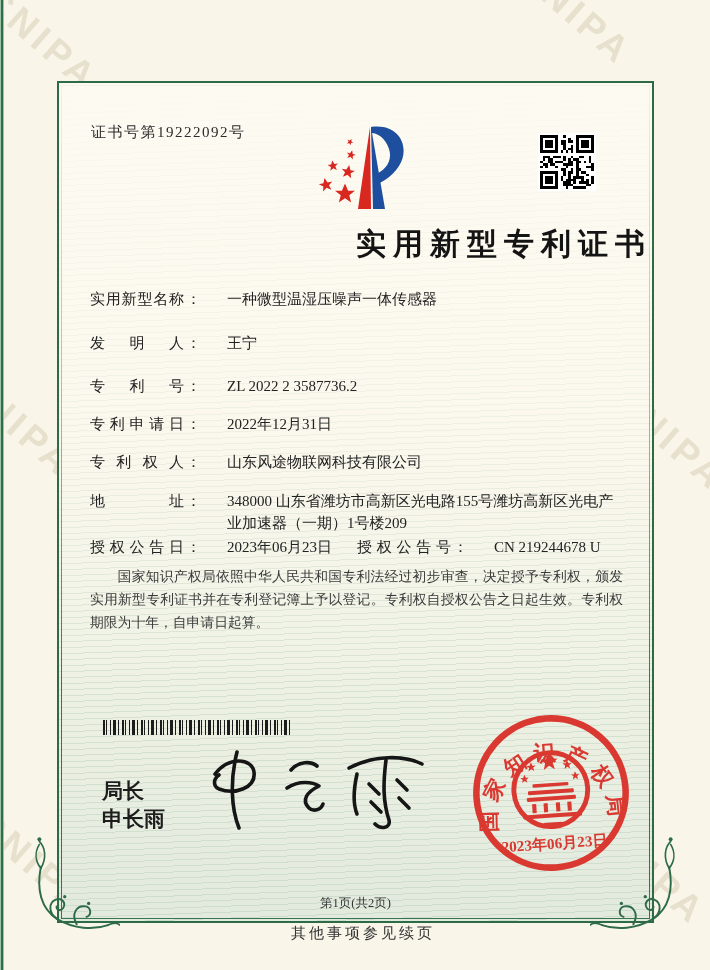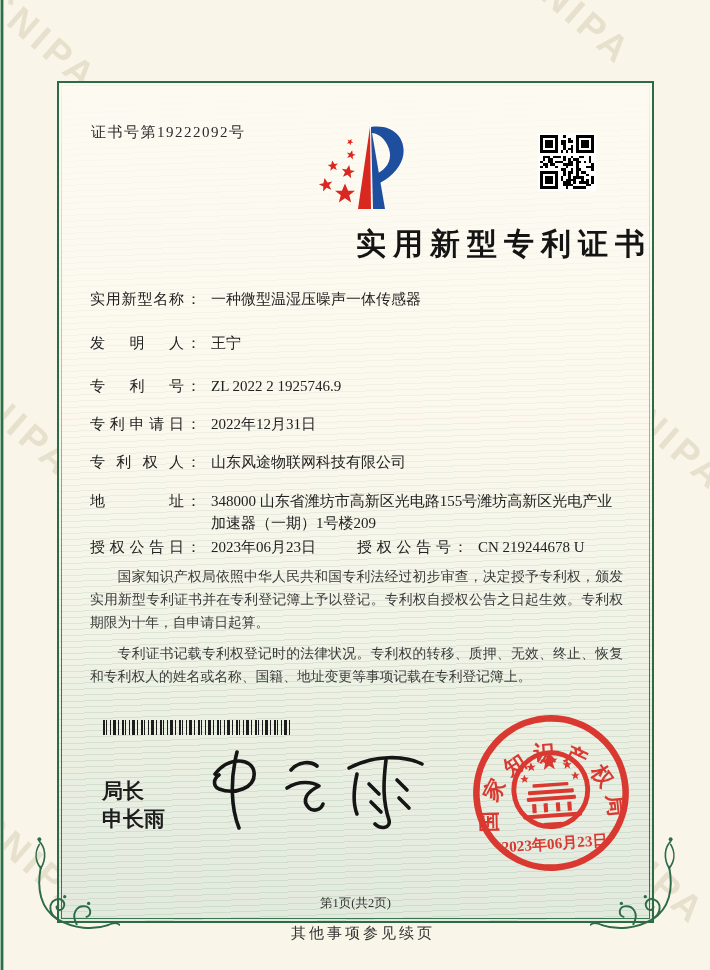--- a/index.html
+++ b/index.html
@@ -35,21 +35,21 @@
   .qr{position:absolute;left:479px;top:50px;width:58px;height:58px;background:#fff;padding:2px;box-sizing:border-box;}
   .qr svg{width:100%;height:100%;display:block;}
 
   .title{position:absolute;left:0;top:141px;width:100%;text-align:right;
     font-size:30px;font-weight:bold;letter-spacing:7px;color:#141414;}
 
   .row{position:absolute;left:31px;right:26px;display:flex;font-size:15px;line-height:22px;color:#222;}
   .r1{top:205px;} .r2{top:249px;} .r3{top:292px;} .r4{top:330px;} .r5{top:368px;} .r6{top:407px;} .r7{top:453px;}
   .jlabel{display:inline-flex;justify-content:space-between;width:94px;flex:none;}
   .colon{flex:none;margin-left:2px;}
-  .f-value{margin-left:10px;}
+  .f-value{margin-left:26px;}
   .r6 .f-value{max-width:430px;}
   .pair2{position:absolute;left:267px;top:0;display:flex;}
 
   .paras{position:absolute;left:31px;right:29px;top:482px;font-size:13.8px;line-height:23px;
     text-align:justify;color:#3a3a3a;}
   .paras p{margin:0 0 8px 0;text-indent:2em;}
 
   .barcode{position:absolute;left:44px;top:637px;width:190px;height:15px;
     background:repeating-linear-gradient(90deg,#1c1c1c 0 2px,rgba(0,0,0,0) 2px 3px,#1c1c1c 3px 4px,rgba(0,0,0,0) 4px 7px,#1c1c1c 7px 8px,rgba(0,0,0,0) 8px 10px,#1c1c1c 10px 13px,rgba(0,0,0,0) 13px 15px,#1c1c1c 15px 16px,rgba(0,0,0,0) 16px 19px);}
 
@@ -270,21 +270,21 @@
           <span class="colon">：</span>
         <span class="f-value">王宁</span>
       </div>
       <div class="row r3">
         <span class="jlabel">
             <span>专</span>
             <span>利</span>
             <span>号</span>
           </span>
           <span class="colon">：</span>
-        <span class="f-value">ZL 2022 2 1925746.9</span>
+        <span class="f-value">ZL 2022 2 3587736.2</span>
       </div>
       <div class="row r4">
         <span class="jlabel">
             <span>专</span>
             <span>利</span>
             <span>申</span>
             <span>请</span>
             <span>日</span>
           </span>
           <span class="colon">：</span>
@@ -326,21 +326,20 @@
               <span>告</span>
               <span>号</span>
             </span>
             <span class="colon">：</span>
           <span class="f-value">CN 219244678 U</span>
         </span>
       </div>
 
       <div class="paras">
         <p>国家知识产权局依照中华人民共和国专利法经过初步审查，决定授予专利权，颁发实用新型专利证书并在专利登记簿上予以登记。专利权自授权公告之日起生效。专利权期限为十年，自申请日起算。</p>
-        <p>专利证书记载专利权登记时的法律状况。专利权的转移、质押、无效、终止、恢复和专利权人的姓名或名称、国籍、地址变更等事项记载在专利登记簿上。</p>
       </div>
 
       <div class="barcode"></div>
 
       <div class="officer">
         <div>局长</div>
         <div>申长雨</div>
       </div>
 
       <div class="signature">

